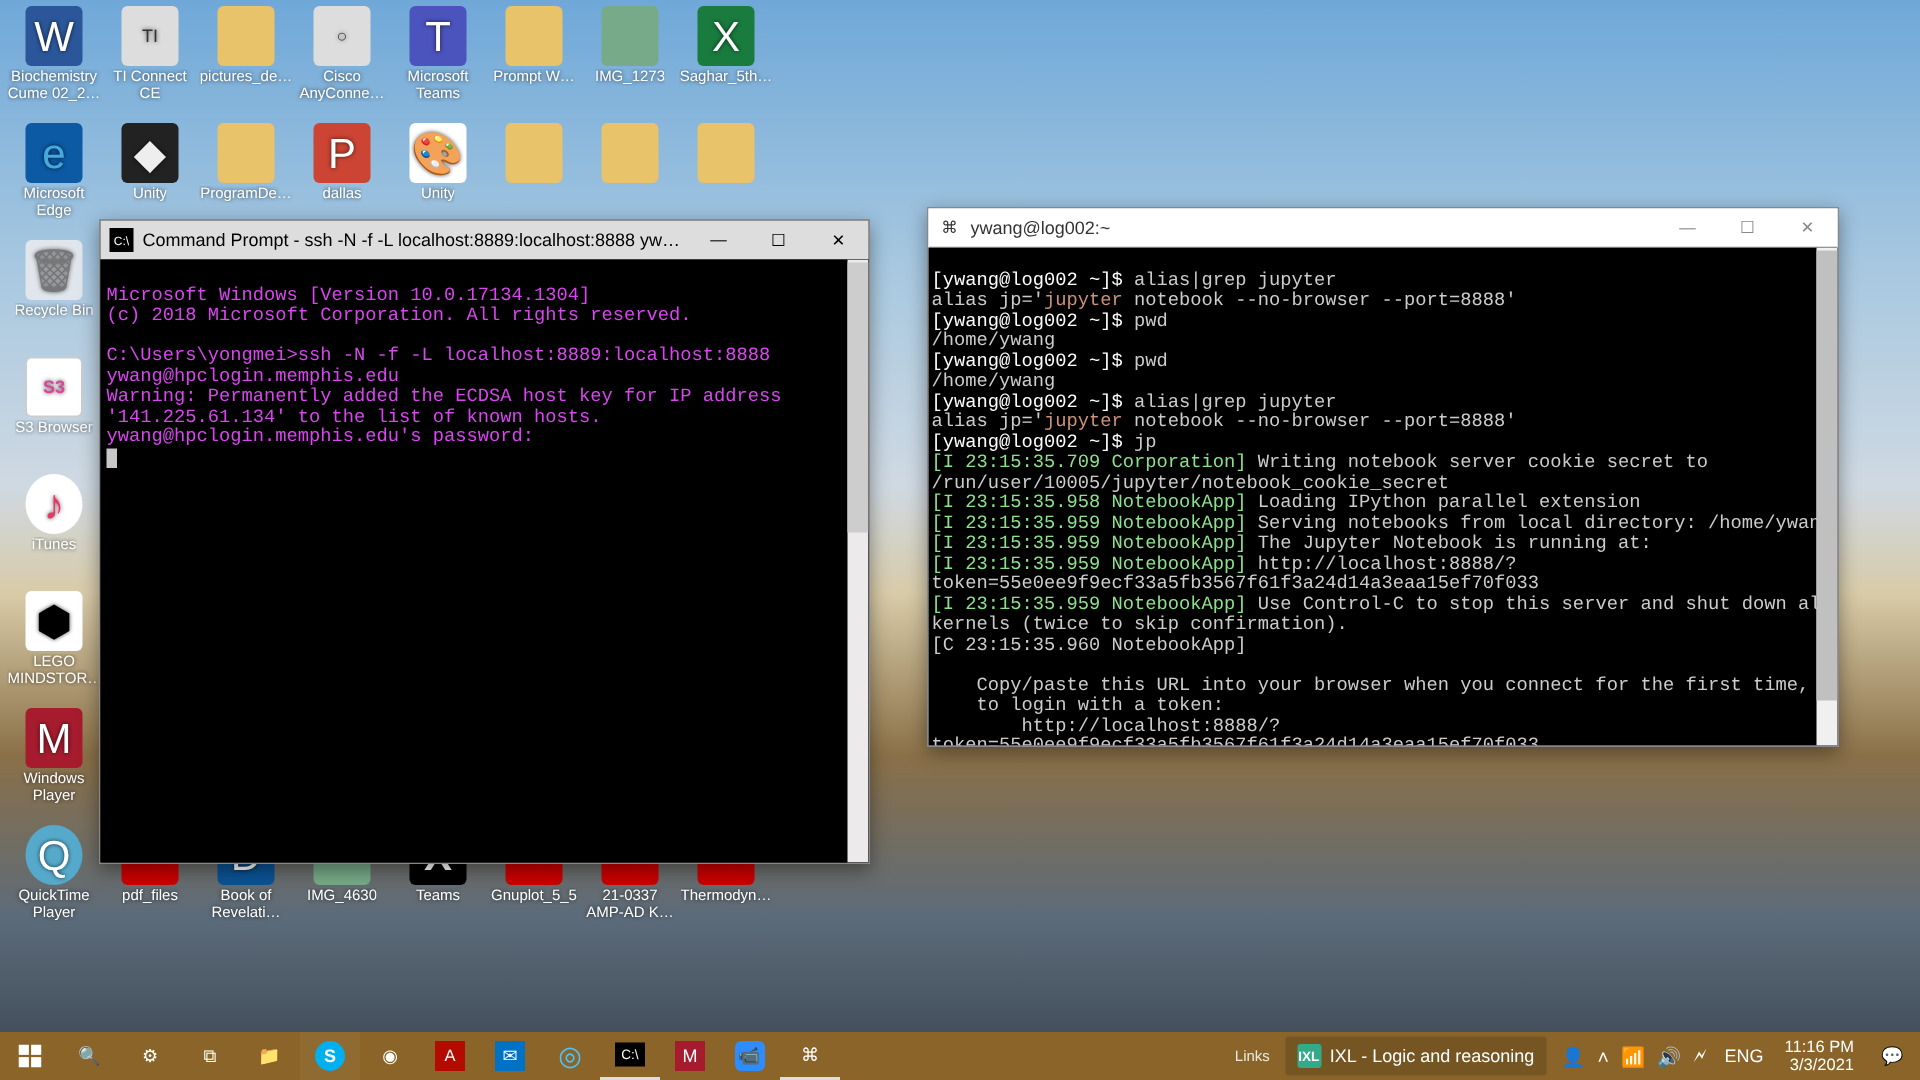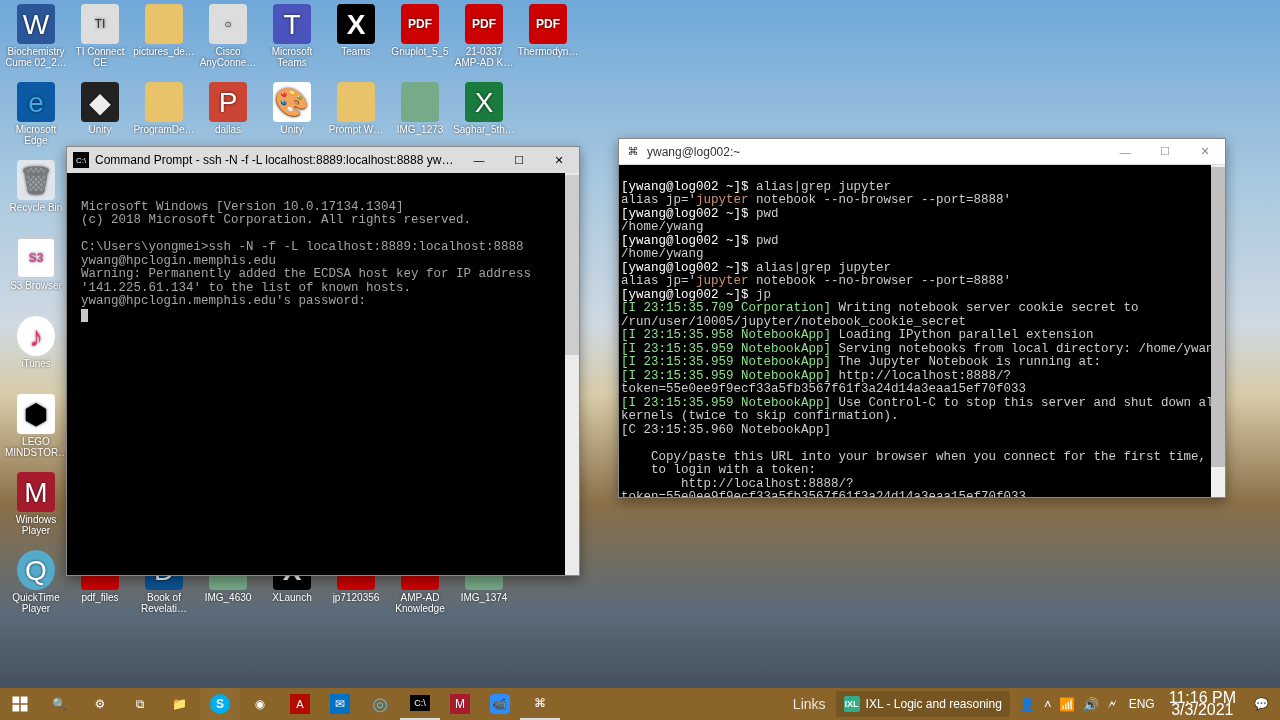--- a/index.html
+++ b/index.html
@@ -39,21 +39,21 @@
 .win { position:absolute; border:1px solid #888; box-shadow:0 4px 12px rgba(0,0,0,.4); display:flex; flex-direction:column; }
 .titlebar { height:26px; display:flex; align-items:center; font-size:12px; }
 .titlebar .ticon { width:16px; height:16px; margin:0 6px; display:flex; align-items:center; justify-content:center; font-size:11px; }
 .titlebar .ttext { flex:1; overflow:hidden; white-space:nowrap; text-overflow:ellipsis; }
 .winbtns { display:flex; height:100%; }
 .winbtn { width:40px; display:flex; align-items:center; justify-content:center; cursor:pointer; font-size:11px; }
 
 
 .cmd { left:66px; top:146px; width:514px; height:430px; background:#0c0c0c; }
 .cmd .titlebar{ background:#ddd; color:#000; }
-.cmd .body { flex:1; background:#000; color:#a3a3a3; font-family:Consolas,"Courier New",monospace; font-size:12.5px; line-height:13.5px; padding:14px; white-space:pre-wrap; overflow:hidden; position:relative; }
+.cmd .body { flex:1; background:#000; color:#d946ef; font-family:Consolas,"Courier New",monospace; font-size:12.5px; line-height:13.5px; padding:4px; white-space:pre-wrap; overflow:hidden; position:relative; }
 .cmd .scrollbar, .ssh .scrollbar { position:absolute; right:0; top:0; bottom:0; width:14px; background:#eceaea; }
 .cmd .scrollbar .thumb{ background:#cdcdcd; height:180px; margin-top:2px;}
 .cursor { display:inline-block; width:7px; height:13px; background:#c8c8c8; animation:blink 1s step-end infinite; vertical-align:bottom; }
 @keyframes blink{50%{opacity:0;}}
 
 
 .ssh { left:618px; top:138px; width:608px; height:360px; background:#fff; }
 .ssh .titlebar{ background:#fff; color:#333; border-bottom:1px solid #ddd;}
 .ssh .body { flex:1; background:#000; color:#ccc; font-family:Consolas,"Courier New",monospace; font-size:12.5px; line-height:13.5px; padding:2px 2px 2px 2px; white-space:pre-wrap; overflow:hidden; position:relative;}
 .ssh .scrollbar{ background:#f0f0f0;}
@@ -64,24 +64,24 @@
 .taskbar { position:absolute; left:0; right:0; bottom:0; height:32px; background:#8a6428; display:flex; align-items:stretch; color:#fff; font-size:12px; }
 .tbtn { width:40px; display:flex; align-items:center; justify-content:center; cursor:pointer; }
 .tbtn svg{width:18px;height:18px;fill:#fff;}
 .tpinned { display:flex; }
 .tp { width:40px; display:flex; align-items:center; justify-content:center; cursor:pointer; position:relative;}
 .tspacer{flex:1;}
 .twidget{display:flex;align-items:center;background:rgba(0,0,0,.15);margin:3px 4px;border-radius:2px;padding:0 8px;gap:6px;cursor:pointer;}
 .twidget .wic{width:16px;height:16px;background:#3a8;display:flex;align-items:center;justify-content:center;font-size:9px;font-weight:bold;color:#fff;border-radius:2px;}
 .tray{display:flex;align-items:center;gap:8px;padding:0 6px;}
 .tray .ti{cursor:pointer;font-size:13px;}
-.clock{display:flex;flex-direction:column;align-items:center;justify-content:center;font-size:16px;line-height:12px;padding:0 8px;cursor:pointer;}
+.clock{display:flex;flex-direction:column;align-items:flex-end;justify-content:center;font-size:11px;line-height:12px;padding:0 8px;cursor:pointer;}
 .notif{width:36px;display:flex;align-items:center;justify-content:center;cursor:pointer;}
 .lang{padding:0 6px;display:flex;align-items:center;cursor:pointer;}
-.links-lbl{font-size:14px;opacity:.85;padding:0 6px;display:flex;align-items:center;}
+.links-lbl{font-size:10px;opacity:.85;padding:0 6px;display:flex;align-items:center;}
 </style>
 </head>
 <body>
 
 <div class="desktop">
   <div class="icon-grid" id="icon-grid">
       <div class="di">
         <div class="ic word">W</div>
         <div class="lbl">Biochemistry Cume 02_2…</div>
       </div>
@@ -229,24 +229,20 @@
         <div class="ic folder"></div>
         <div class="lbl"></div>
       </div>
       <div class="di">
         <div class="ic folder"></div>
         <div class="lbl"></div>
       </div>
       <div class="di">
         <div class="ic folder"></div>
         <div class="lbl">Dare to Lov…</div>
-      </div>
-      <div class="di">
-        <div class="ic x">X</div>
-        <div class="lbl">XLaunch</div>
       </div>
       <div class="di">
         <div class="ic x">X</div>
         <div class="lbl">Teams</div>
       </div>
       <div class="di">
         <div class="ic folder"></div>
         <div class="lbl">Prompt W…</div>
       </div>
       <div class="di">

